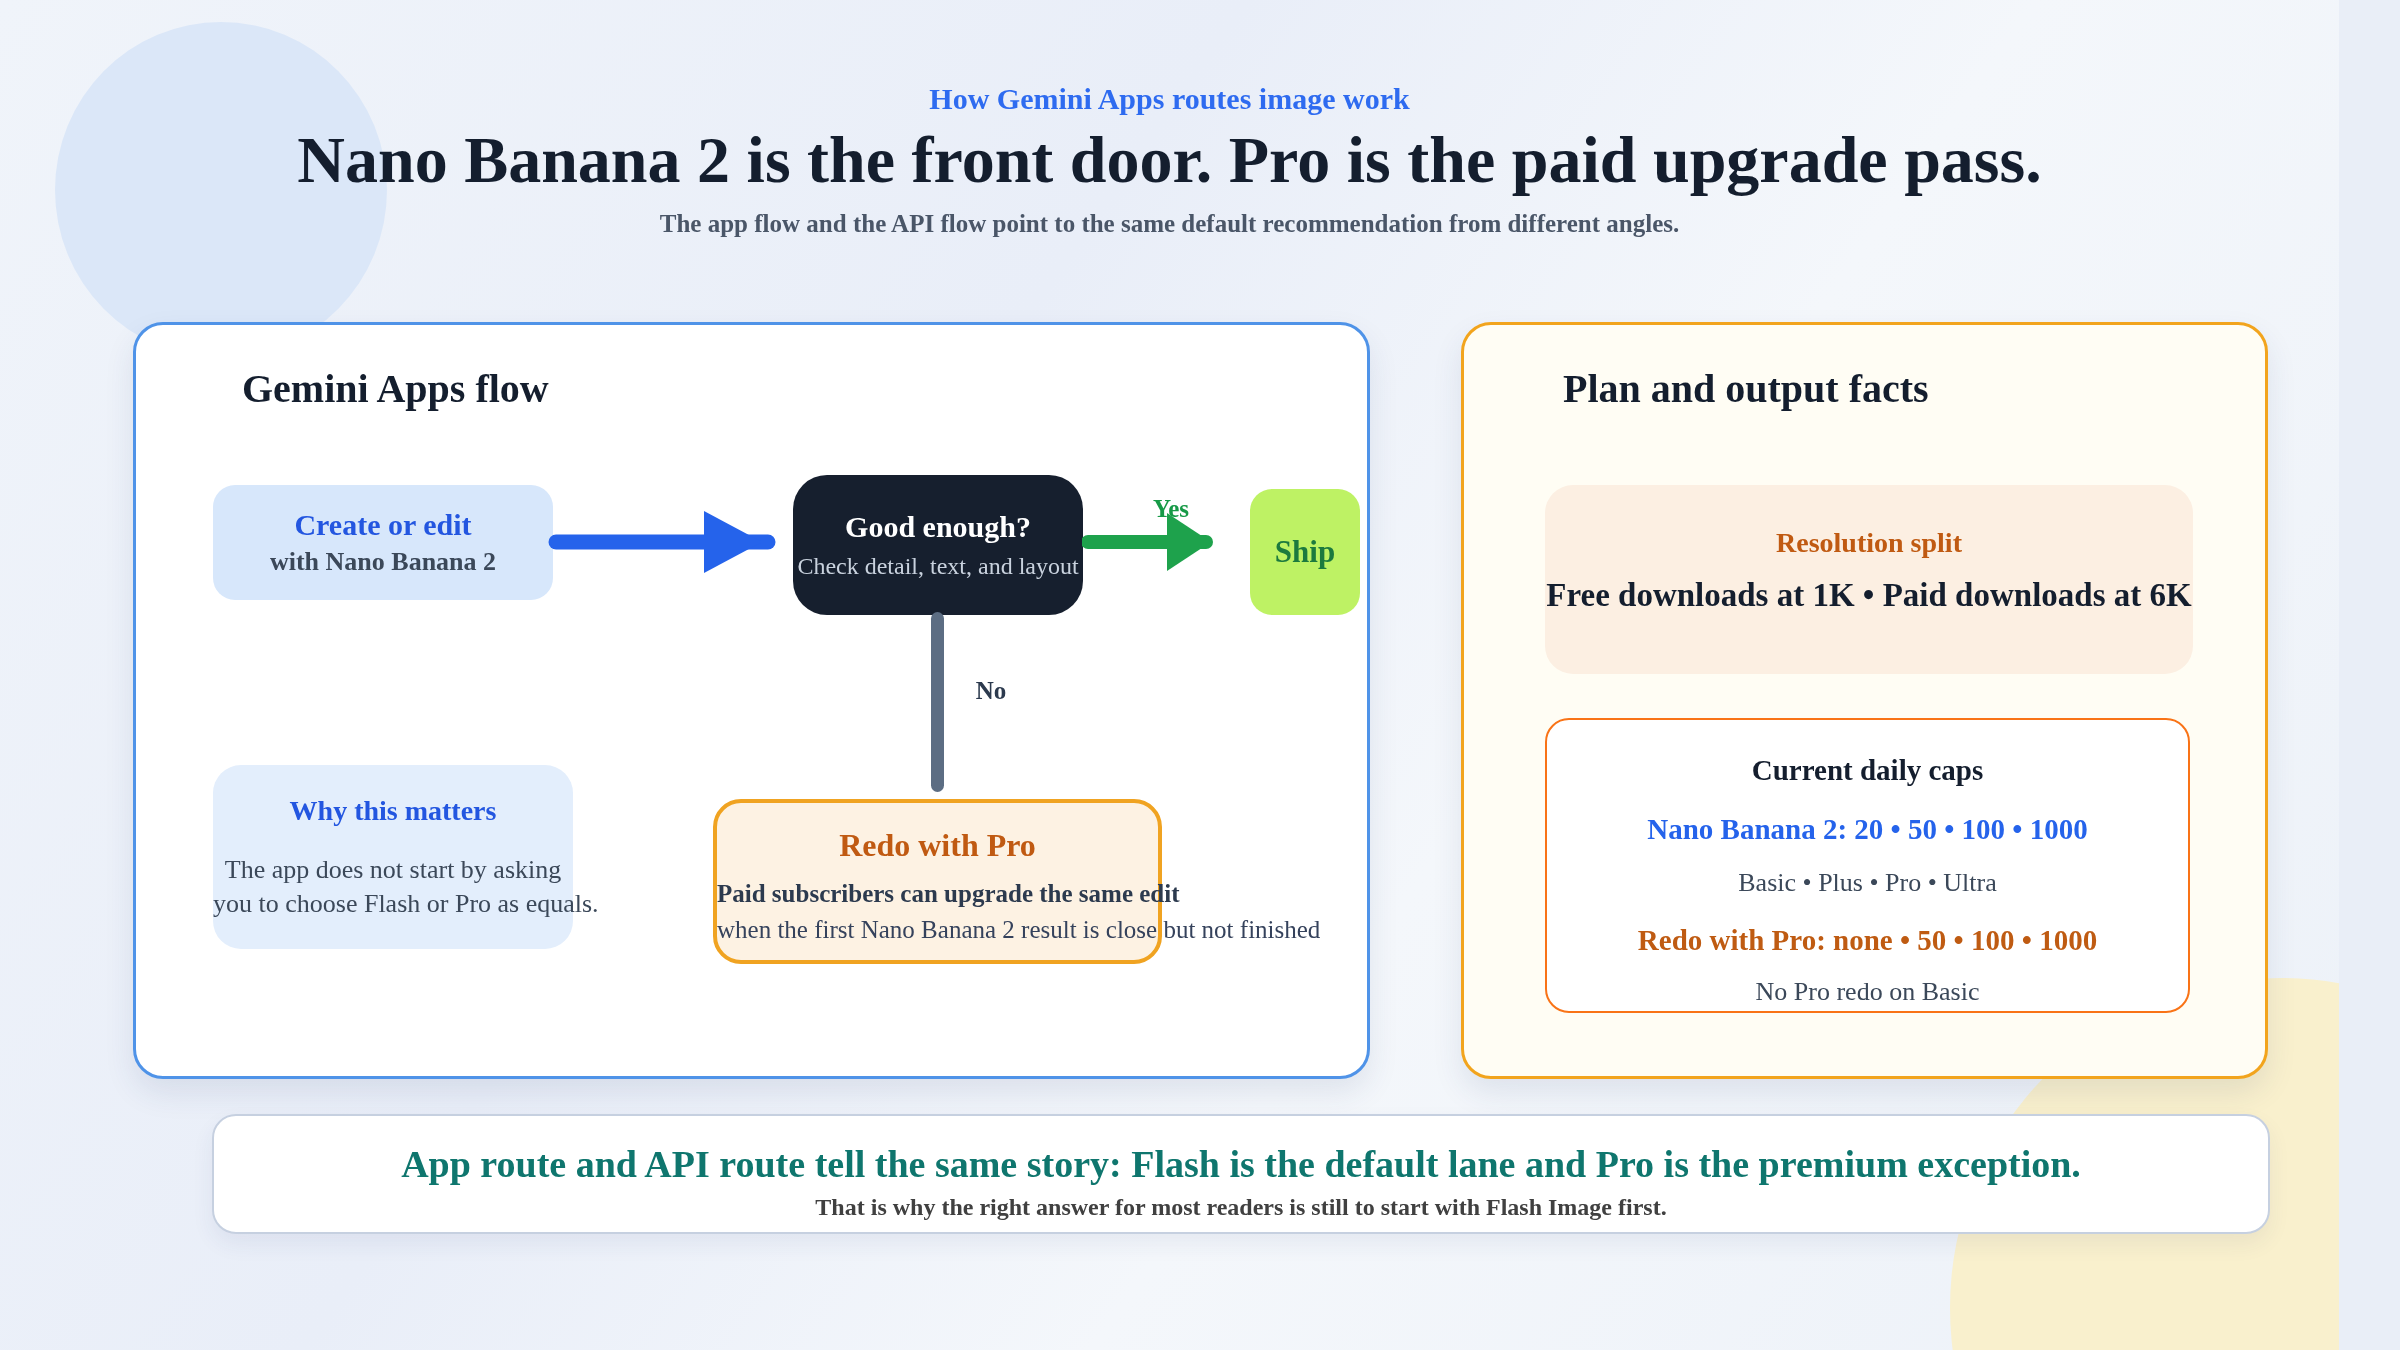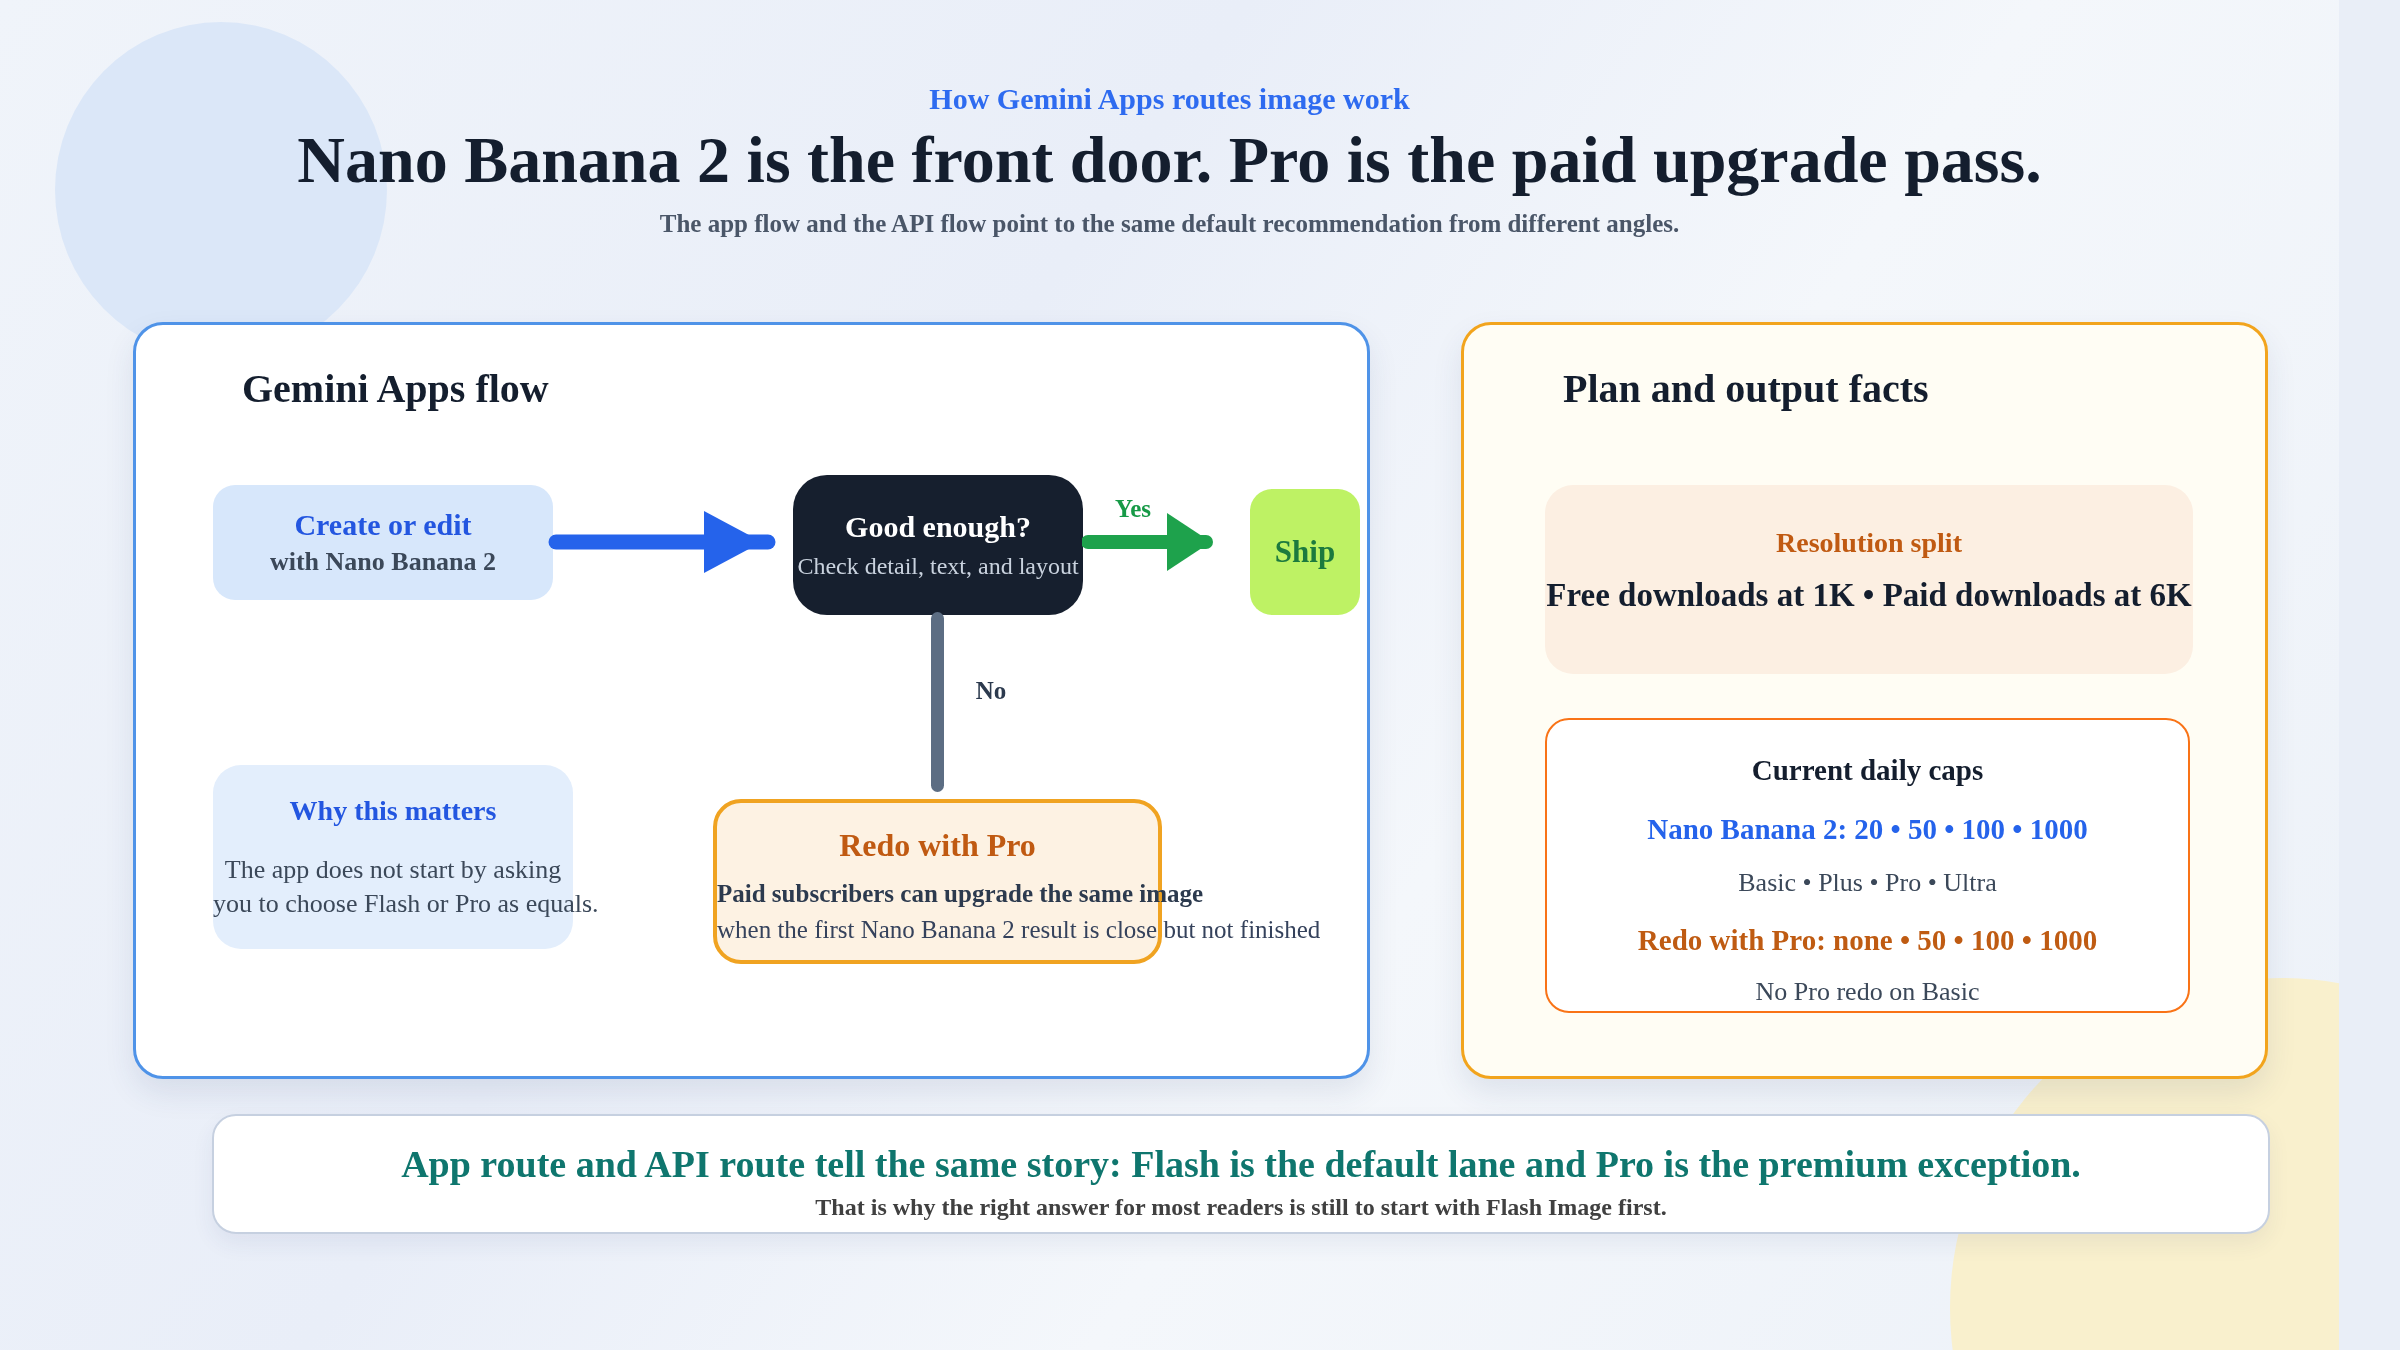--- a/index.html
+++ b/index.html
@@ -31,21 +31,21 @@
   .node-create .l1{font-size:30px;font-weight:700;color:#2356e0;}
   .node-create .l2{font-size:26px;font-weight:700;color:#3b4859;}
   .node-dark{left:657px;top:150px;width:290px;height:140px;border-radius:34px;background:#161f2e;gap:9px;}
   .node-dark .l1{font-size:30px;font-weight:700;color:#ffffff;}
   .node-dark .l2{font-size:24px;color:#c9d2de;}
   .node-ship{left:1114px;top:164px;width:110px;height:126px;border-radius:22px;background:#bef264;}
   .node-ship .l1{font-size:31px;font-weight:700;color:#1c7a3e;}
 
   .arrow-svg{position:absolute;}
   .lbl{position:absolute;text-align:center;font-weight:700;}
-  .lbl-yes{left:937px;top:170px;width:120px;font-size:25px;color:#179a47;}
+  .lbl-yes{left:975px;top:170px;width:120px;font-size:25px;color:#179a47;}
   .lbl-no{left:810px;top:352px;width:90px;font-size:25px;color:#2c3a4e;}
   .connector{position:absolute;left:795px;top:287px;width:13px;height:180px;border-radius:7px;background:#5c6d83;}
 
   .box-why{position:absolute;left:77px;top:440px;width:360px;height:184px;border-radius:28px;
            background:#e3eefc;text-align:center;}
   .box-why .bt{margin-top:30px;font-size:28px;font-weight:700;color:#2356e0;}
   .box-why .ln{margin-top:0;font-size:26px;line-height:34px;color:#3b4859;white-space:nowrap;}
   .box-why .ln.first{margin-top:26px;}
 
   .box-redo{position:absolute;left:577px;top:474px;width:449px;height:165px;border-radius:28px;
@@ -117,21 +117,21 @@
     <div class="lbl lbl-no">No</div>
 
     <div class="box-why">
       <div class="bt">Why this matters</div>
       <div class="ln first">The app does not start by asking</div>
       <div class="ln">you to choose Flash or Pro as equals.</div>
     </div>
 
     <div class="box-redo">
       <div class="bt">Redo with Pro</div>
-      <div class="bl">Paid subscribers can upgrade the same image</div>
+      <div class="bl">Paid subscribers can upgrade the same edit</div>
       <div class="rl">when the first Nano Banana 2 result is close but not finished</div>
     </div>
   </div>
 
   <div class="panel panel-right">
     <h2>Plan and output facts</h2>
 
     <div class="card-res">
       <div class="ct">Resolution split</div>
       <div class="cv">Free downloads at 1K • Paid downloads at 6K</div>

